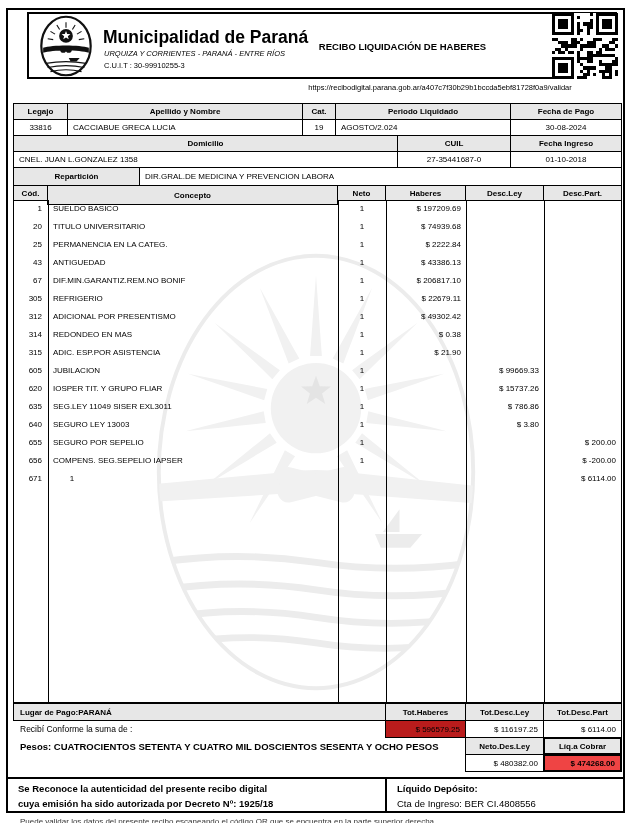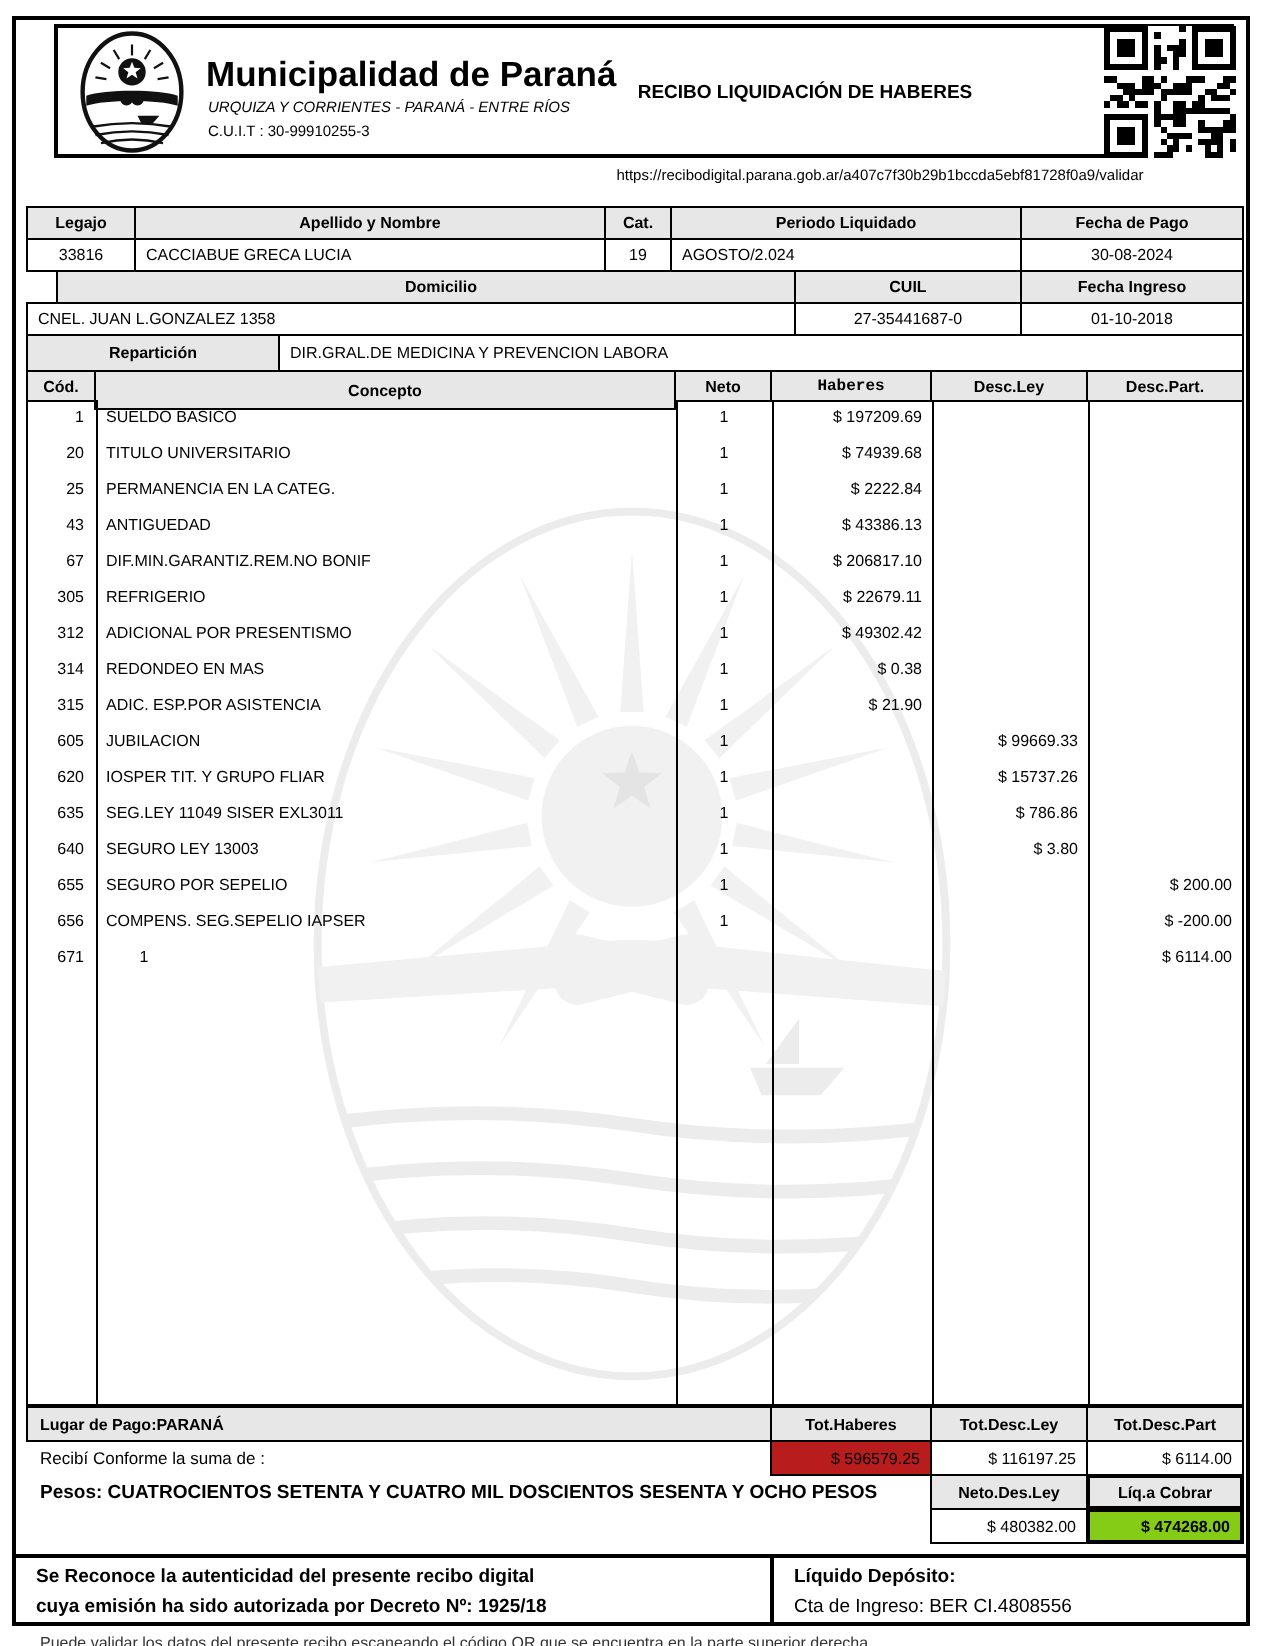--- a/index.html
+++ b/index.html
@@ -250,35 +250,35 @@
   <div class="cell gray" style="left:302px;top:103px;width:34px;height:17px;z-index:1;">Cat.</div>
   <div class="cell gray" style="left:335px;top:103px;width:176px;height:17px;z-index:1;">Periodo Liquidado</div>
   <div class="cell gray" style="left:510px;top:103px;width:112px;height:17px;z-index:1;">Fecha de Pago</div>
 
   <div class="cell val-c" style="left:13px;top:119px;width:55px;height:17px;z-index:1;">33816</div>
   <div class="cell val-l" style="left:67px;top:119px;width:236px;height:17px;z-index:1;">CACCIABUE GRECA LUCIA</div>
   <div class="cell val-c" style="left:302px;top:119px;width:34px;height:17px;z-index:1;">19</div>
   <div class="cell val-l" style="left:335px;top:119px;width:176px;height:17px;z-index:1;">AGOSTO/2.024</div>
   <div class="cell val-c" style="left:510px;top:119px;width:112px;height:17px;z-index:1;">30-08-2024</div>
 
-  <div class="cell gray" style="left:28px;top:135px;width:385px;height:17px;z-index:1;">Domicilio</div>
+  <div class="cell gray" style="left:13px;top:135px;width:385px;height:17px;z-index:1;">Domicilio</div>
   <div class="cell gray" style="left:397px;top:135px;width:114px;height:17px;z-index:1;">CUIL</div>
   <div class="cell gray" style="left:510px;top:135px;width:112px;height:17px;z-index:1;">Fecha Ingreso</div>
 
   <div class="cell val-l" style="left:13px;top:151px;width:385px;height:17px;z-index:1;">CNEL. JUAN L.GONZALEZ 1358</div>
   <div class="cell val-c" style="left:397px;top:151px;width:114px;height:17px;z-index:1;">27-35441687-0</div>
   <div class="cell val-c" style="left:510px;top:151px;width:112px;height:17px;z-index:1;">01-10-2018</div>
 
   <div class="cell val-l" style="left:139px;top:167px;width:483px;height:19px;z-index:1;">DIR.GRAL.DE MEDICINA Y PREVENCION LABORA</div>
   <div class="cell gray" style="left:13px;top:167px;width:127px;height:19px;z-index:1;">Repartición</div>
 
   <div class="cell gray" style="left:13px;top:185px;width:35px;height:16px;z-index:1;">Cód.</div>
   <div class="cell gray" style="left:47px;top:185px;width:291px;height:20px;z-index:1;">Concepto</div>
   <div class="cell gray" style="left:337px;top:185px;width:49px;height:16px;z-index:1;">Neto</div>
-  <div class="cell gray" style="left:385px;top:185px;width:81px;height:16px;z-index:1;font-family:Liberation Mono, monospace;">Haberes</div>
+  <div class="cell gray" style="left:385px;top:185px;width:81px;height:16px;z-index:1;">Haberes</div>
   <div class="cell gray" style="left:465px;top:185px;width:79px;height:16px;z-index:1;">Desc.Ley</div>
   <div class="cell gray" style="left:543px;top:185px;width:79px;height:16px;z-index:1;">Desc.Part.</div>
 
   <div class="tbody">
     <div class="sep" style="left:34px;"></div>
     <div class="sep" style="left:324px;"></div>
     <div class="sep" style="left:372px;"></div>
     <div class="sep" style="left:452px;"></div>
     <div class="sep" style="left:530px;"></div>
 
@@ -436,21 +436,21 @@
   <div class="cell val-r" style="left:543px;top:720px;width:79px;height:18px;background:#fff;z-index:1;">$ 6114.00</div>
 
   <div class="txt" style="left:20px;top:724px;font-size:8.5px;z-index:2;">Recibí Conforme la suma de :</div>
 
   <div class="cell gray" style="left:465px;top:737px;width:79px;height:18px;z-index:1;">Neto.Des.Ley</div>
   <div class="cell gray thick" style="left:543px;top:737px;width:79px;height:18px;z-index:1;">Líq.a Cobrar</div>
 
   <div class="txt bold" style="left:20px;top:741px;font-size:9.5px;z-index:3;">Pesos: CUATROCIENTOS SETENTA Y CUATRO MIL DOSCIENTOS SESENTA Y OCHO  PESOS</div>
 
   <div class="cell val-r" style="left:465px;top:754px;width:79px;height:18px;background:#fff;z-index:1;">$ 480382.00</div>
-  <div class="cell val-r bold thick" style="left:543px;top:754px;width:79px;height:18px;background:#84cc16;z-index:1;">$ 474268.00</div>
+  <div class="cell val-r bold thick" style="left:543px;top:754px;width:79px;height:18px;background:#ef4444;z-index:1;">$ 474268.00</div>
 
   <div class="abs" style="left:6px;top:777px;width:381px;height:36px;border:2px solid #000;z-index:1;padding:2px 0 0 10px;box-sizing:border-box;">
     <div style="font-size:9.5px;font-weight:bold;line-height:15px;">Se Reconoce la autenticidad del presente recibo digital</div>
     <div style="font-size:9.5px;font-weight:bold;line-height:15px;">cuya emisión ha sido autorizada por Decreto Nº: 1925/18</div>
   </div>
   <div class="abs" style="left:385px;top:777px;width:240px;height:36px;border:2px solid #000;z-index:1;padding:2px 0 0 10px;box-sizing:border-box;">
     <div style="font-size:9.5px;font-weight:bold;line-height:15px;">Líquido Depósito:</div>
     <div style="font-size:9.5px;line-height:15px;">Cta de Ingreso: BER CI.4808556</div>
   </div>
 

